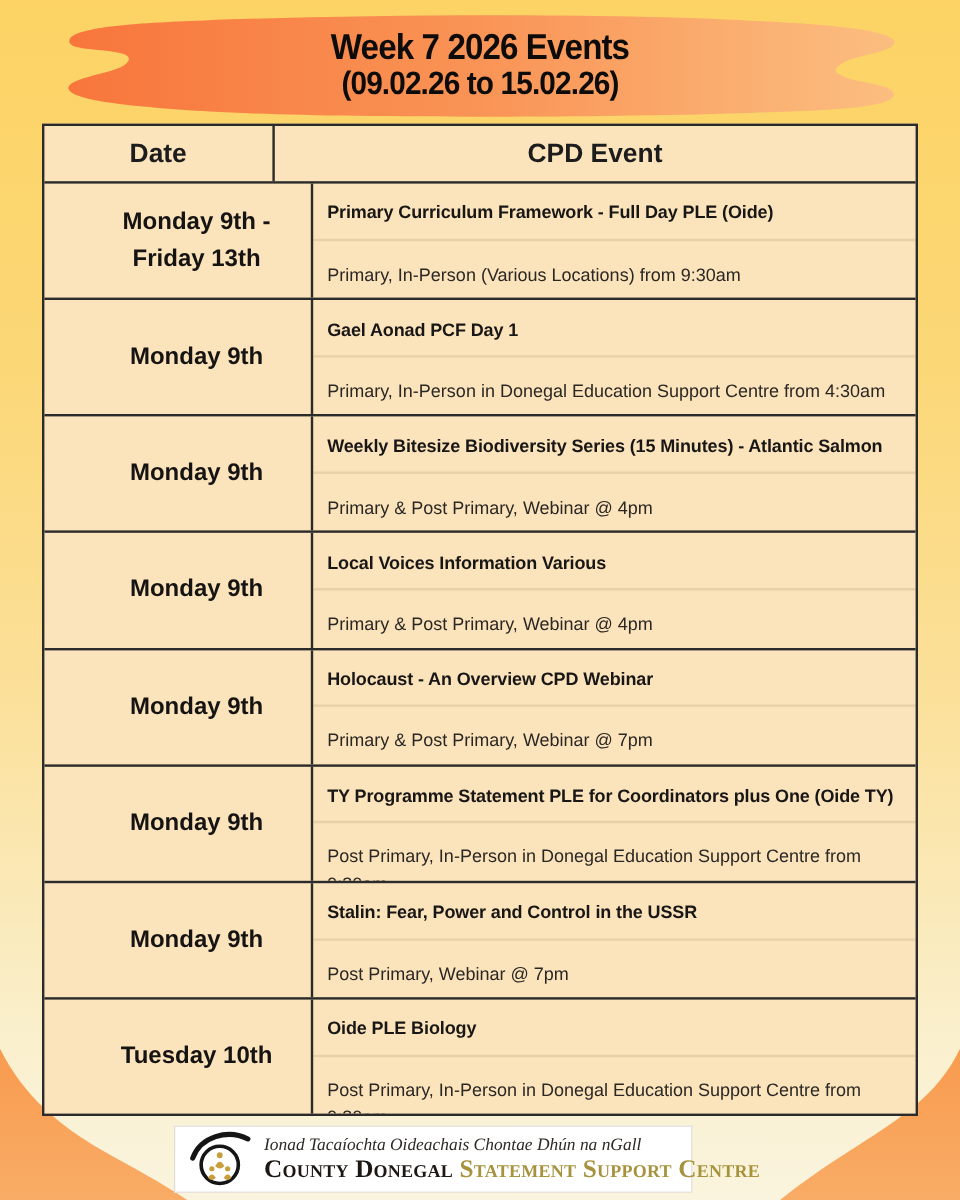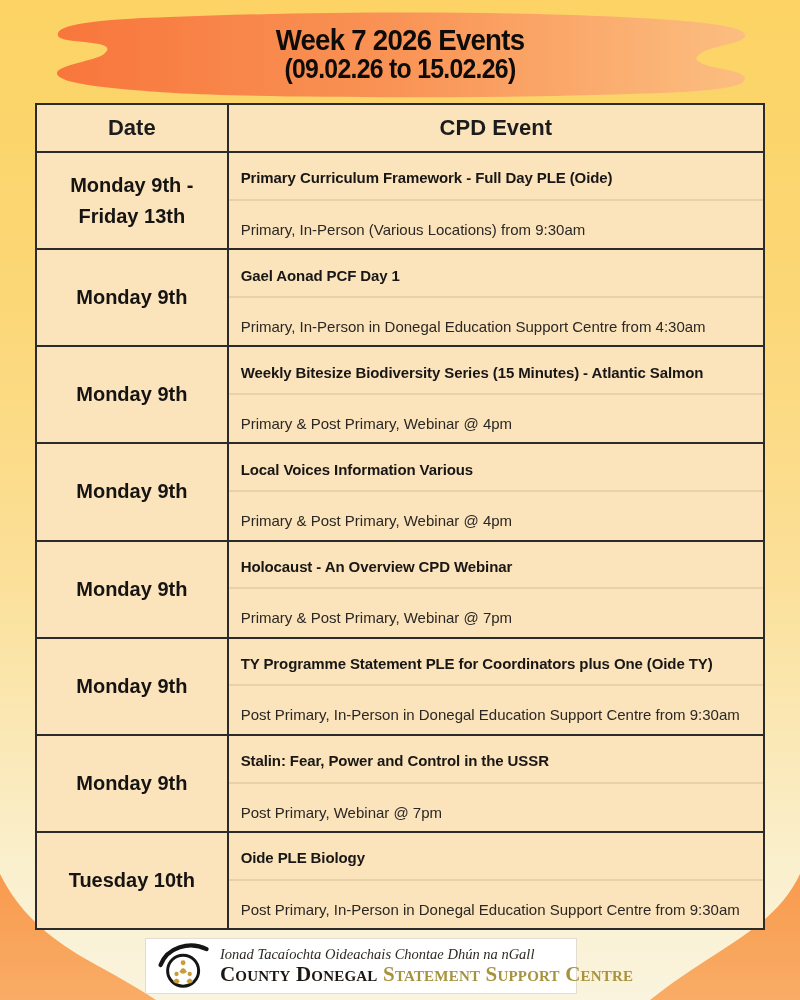--- a/index.html
+++ b/index.html
@@ -57,21 +57,21 @@
   .row {
     flex: 1; display: flex;
     border-bottom: 2px solid #2B2B2B;
     box-sizing: border-box;
   }
   .row:last-child { border-bottom: none; }
   .cell-date {
     display: flex; align-items: center; justify-content: center;
     text-align: center;
     font-weight: 700; font-size: 20px; color: #161412;
-    padding: 0 10px; line-height: 1.55;
+    padding: 0 10px; line-height: 1.55; margin-left: 32px;
   }
   .cell-event {
     flex: 1; display: flex; flex-direction: column;
     overflow: hidden;
   }
   .event-title {
     flex: 0 0 44%;
     display: flex; align-items: center;
     padding: 4px 10px 0 12px;
     font-weight: 700; font-size: 15px; color: #191715;

